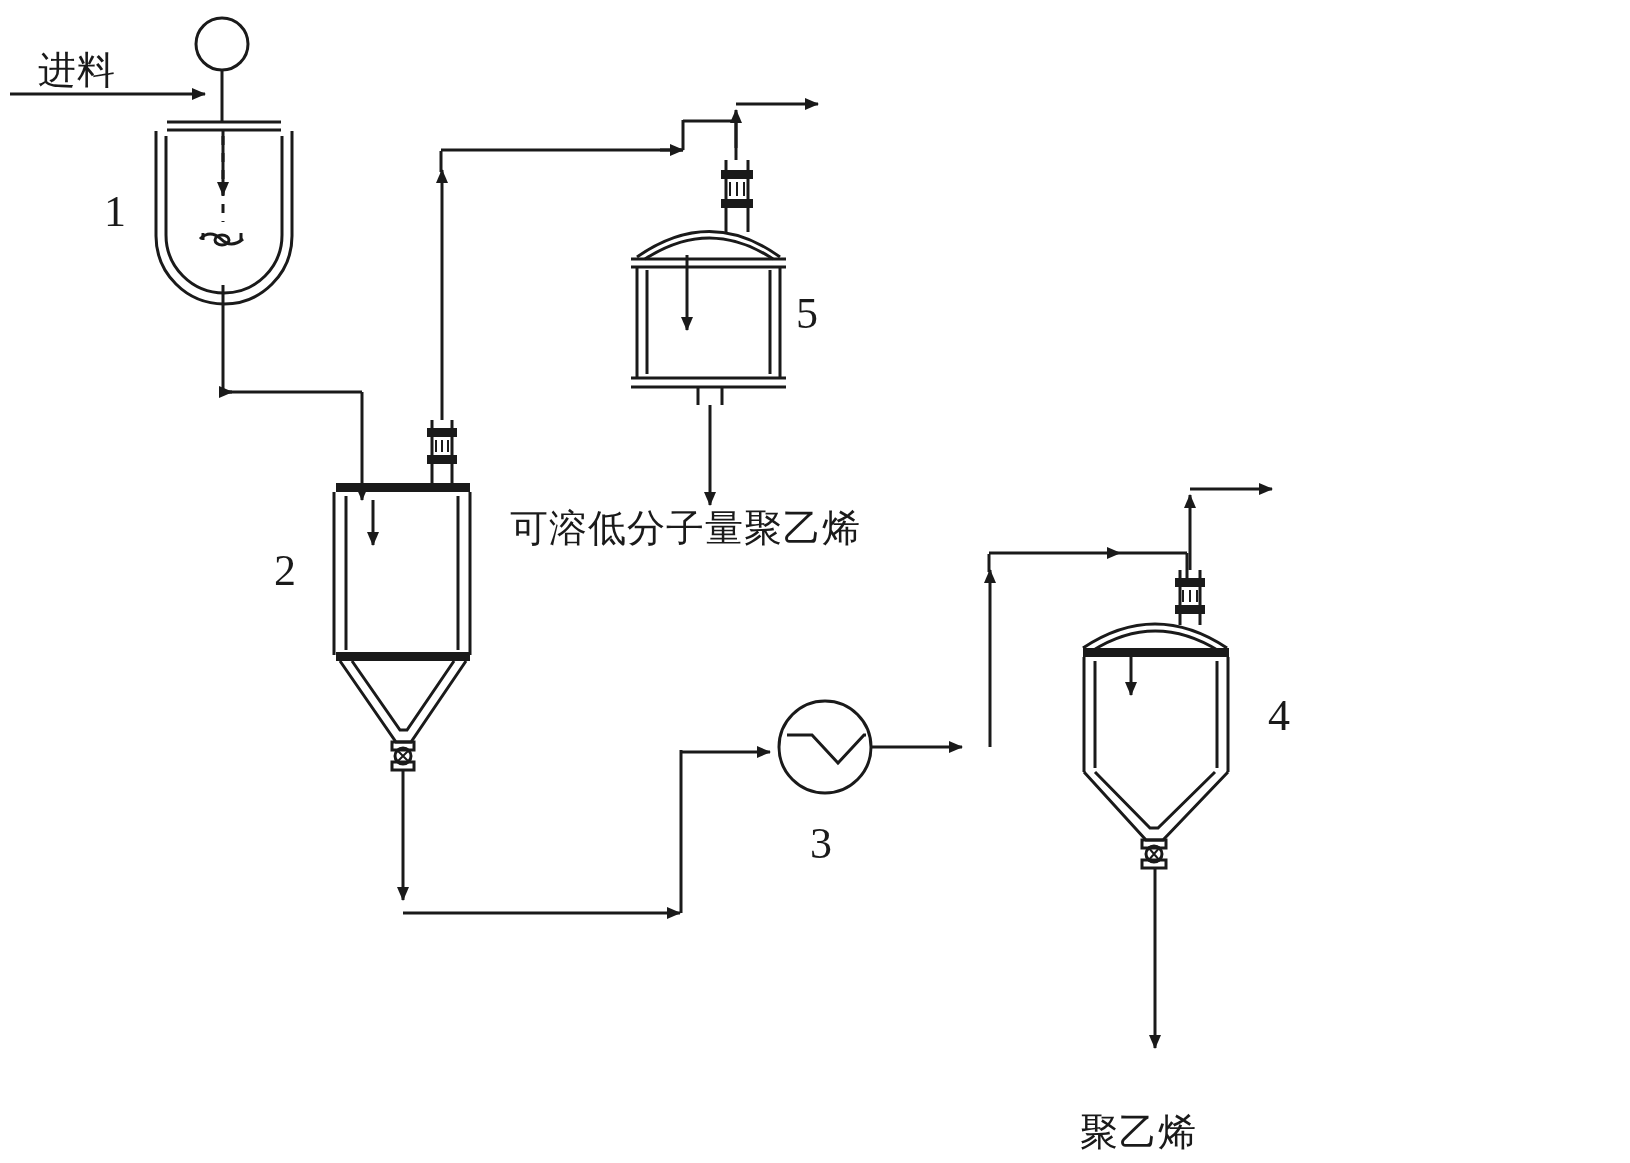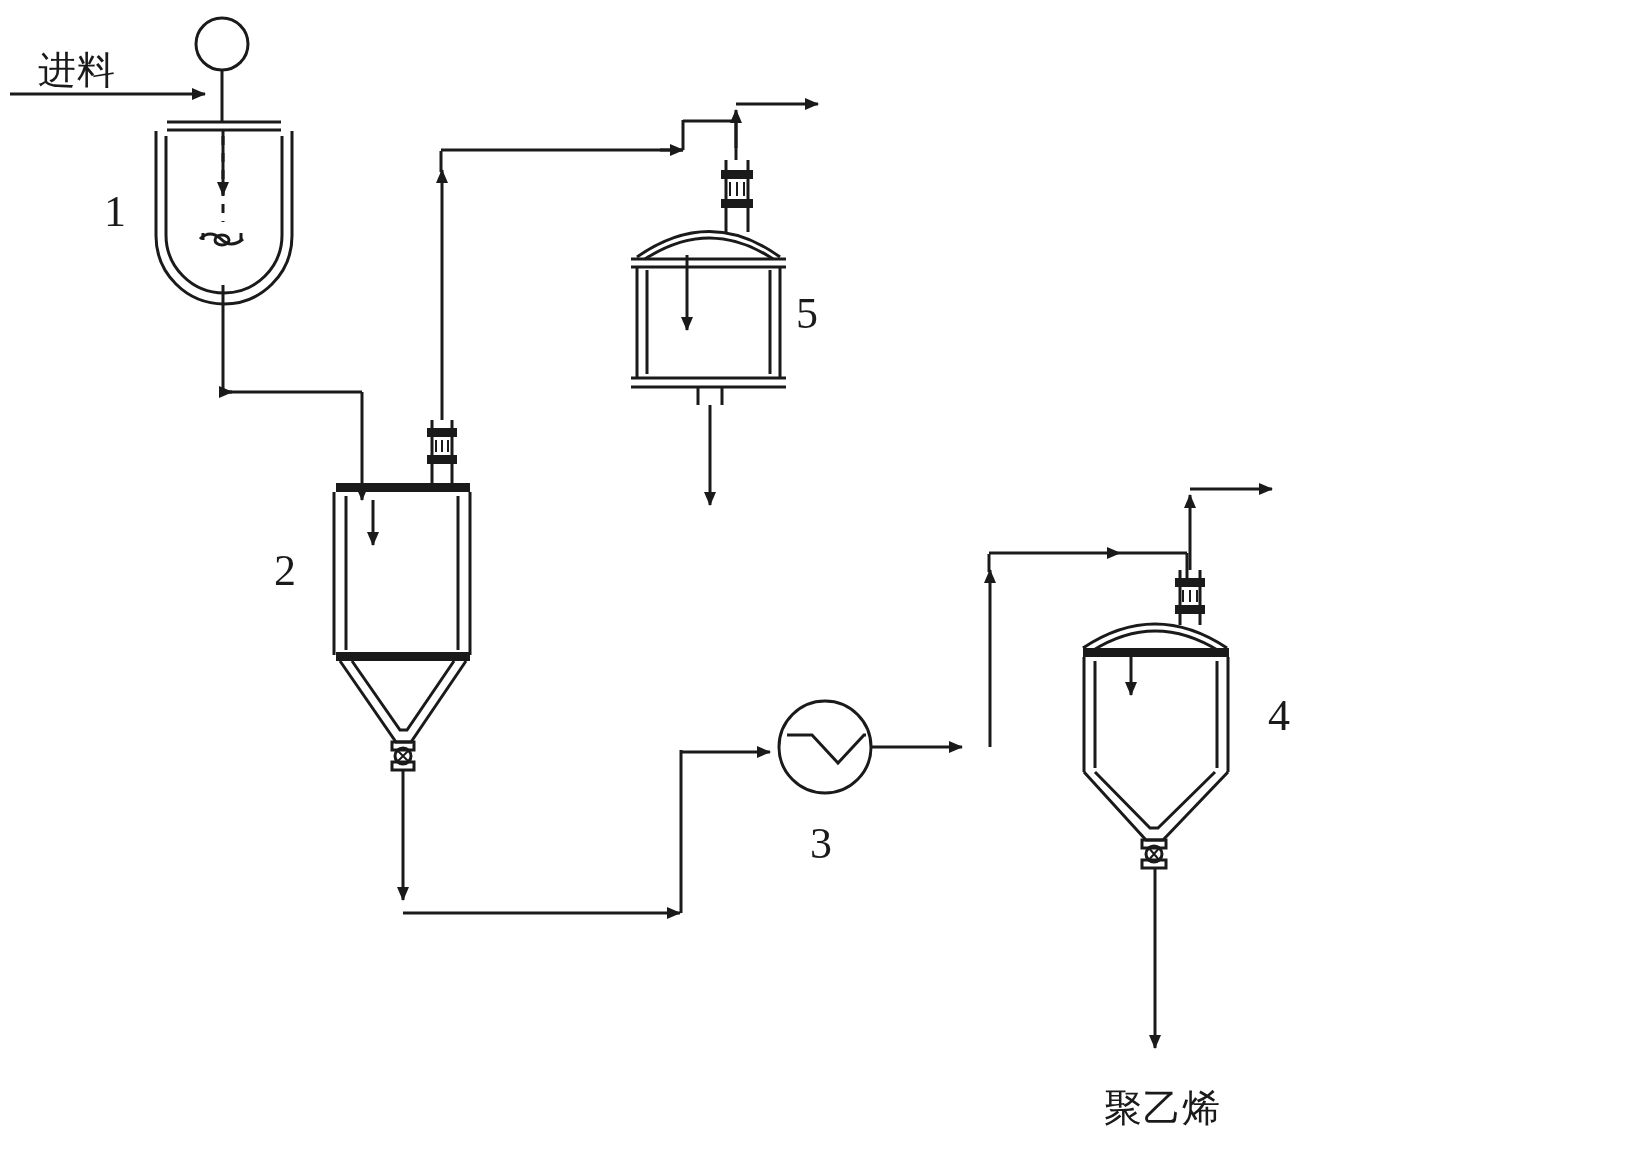--- a/index.html
+++ b/index.html
@@ -219,23 +219,24 @@
       <g>
         <line x1="1155" y1="868" x2="1155" y2="1048" marker-end="url(#arw)"></line>
       </g>
 
     </g>
   </svg>
 
   <div class="lbl cn" style="left:38px; top:45px;">进料</div>
 
 
-
-
-  <div class="lbl cn" style="left:1080px; top:1083px;margin-left:24px;">聚乙烯</div>
+  <div class="lbl cn" style="left:510px; top:503px;">可溶低分子量聚乙烯</div>
+
+
+  <div class="lbl cn" style="left:1080px; top:1107px;">聚乙烯</div>
 
   <div class="lbl num" style="left:104px; top:186px;">1</div>
   <div class="lbl num" style="left:274px; top:545px;">2</div>
   <div class="lbl num" style="left:810px; top:818px;">3</div>
   <div class="lbl num" style="left:1268px; top:690px;">4</div>
   <div class="lbl num" style="left:796px; top:288px;">5</div>
 
 </div>
 
 </body></html>

